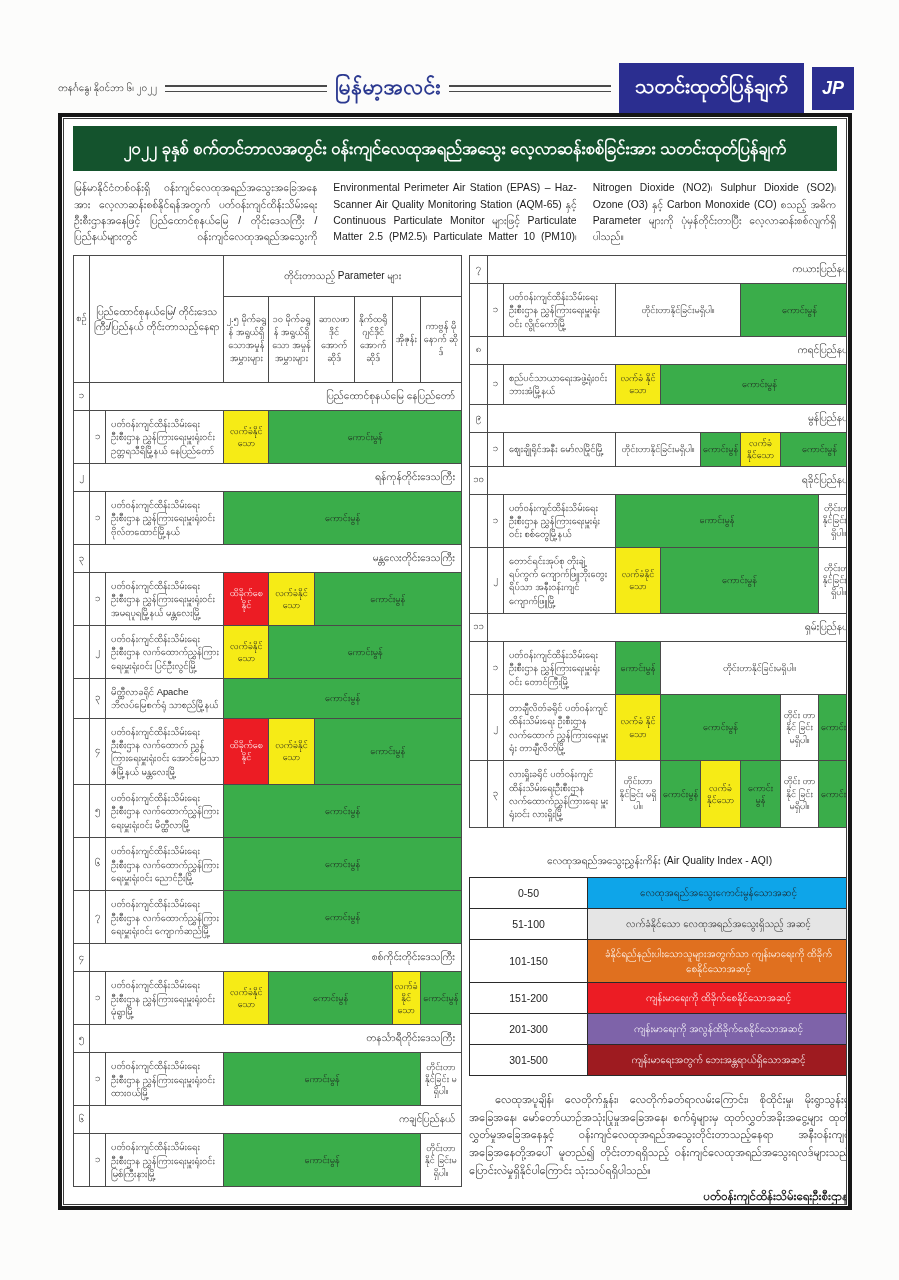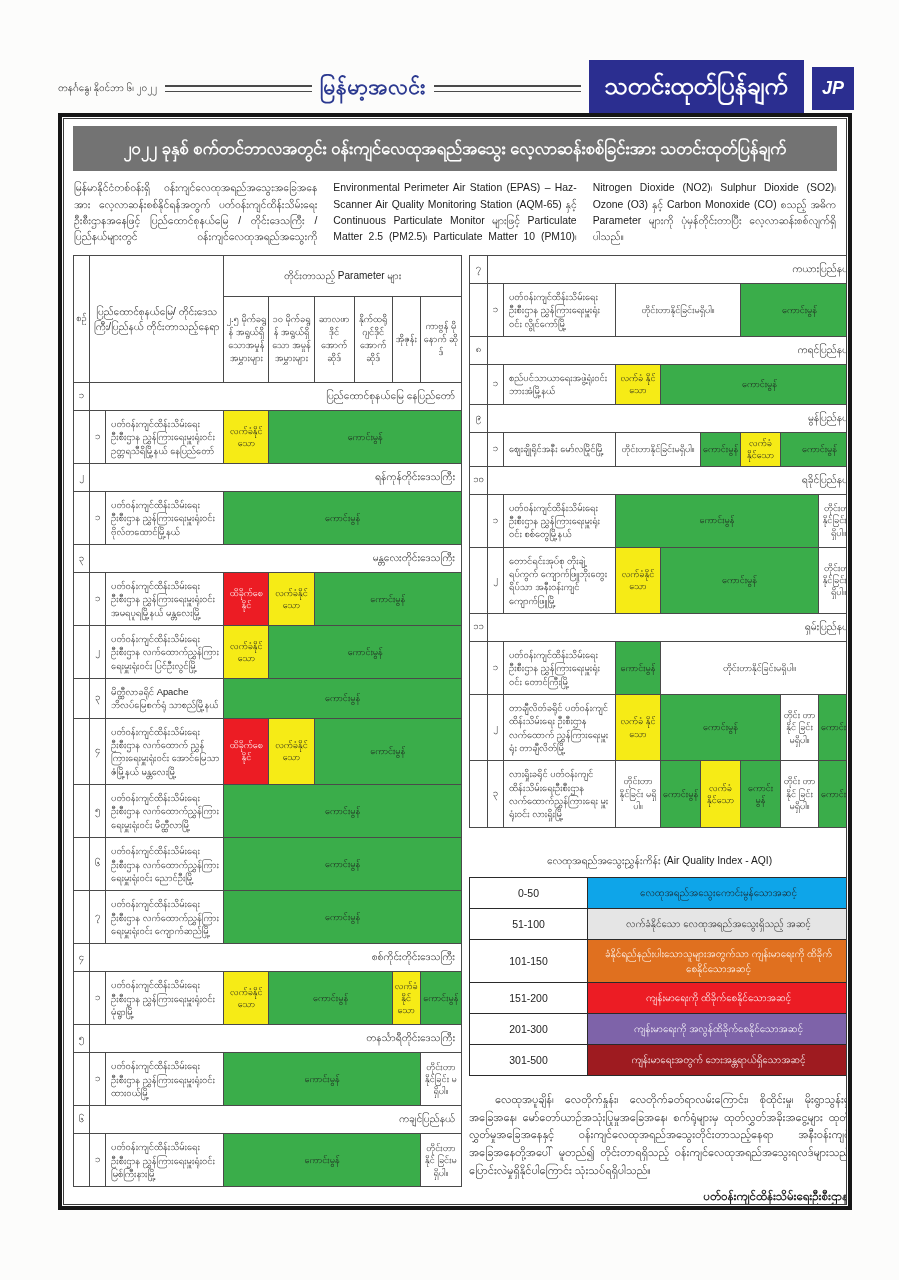--- a/index.html
+++ b/index.html
@@ -10,30 +10,30 @@
     color:#1c1c1c;overflow:hidden;
   }
   
   .masthead-row{
     position:absolute;top:62px;left:58px;width:796px;height:52px;
     display:flex;align-items:center;gap:8px;
   }
   .date{font-size:10px;white-space:nowrap;color:#222;}
   .rule{flex:1;height:4px;border-top:2px solid #4a4a4a;border-bottom:1px solid #4a4a4a;}
   .masthead{font-size:21px;font-weight:bold;color:#2b3990;white-space:nowrap;letter-spacing:.5px;}
-  .banner{background:#2b2e90;color:#fff;font-weight:bold;font-size:24px;padding:10px 16px;white-space:nowrap;}
+  .banner{background:#2b2e90;color:#fff;font-weight:bold;font-size:20px;padding:10px 16px;white-space:nowrap;}
   .logo-box{background:#2b2e90;color:#fff;font-weight:bold;font-style:italic;font-size:18px;padding:11px 10px;}
   
   .frame{
     position:absolute;top:113px;left:58px;width:794px;height:1097px;
     border:4px solid #161616;background:#fff;box-sizing:border-box;
   }
   .frame-inner{position:absolute;inset:1px;border:1px solid #3d3d3d;padding:6px 8px;box-sizing:border-box;overflow:hidden;}
   .title-bar{
-    background:#737373;color:#fff;text-align:center;font-weight:bold;
+    background:#14532d;color:#fff;text-align:center;font-weight:bold;
     font-size:16.5px;line-height:1.3;padding:12px 10px;margin:1px 1px 9px;
   }
   .intro{
     column-count:3;column-gap:16px;font-size:10.4px;line-height:1.55;
     text-align:justify;margin:0 2px 10px;
   }
   .content{display:flex;gap:7px;margin:0 1px;align-items:flex-start;}
   .col-left{width:389px;flex:none;}
   .col-right{width:381px;flex:none;display:flex;flex-direction:column;}
   

